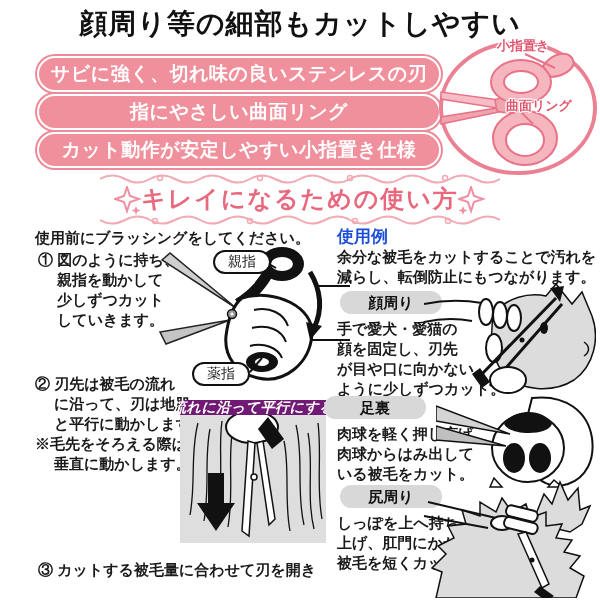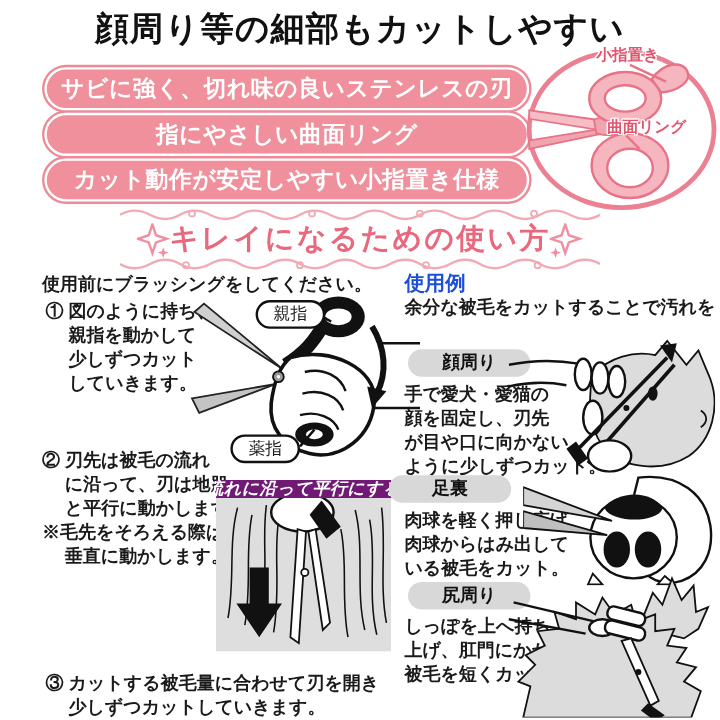--- a/index.html
+++ b/index.html
@@ -144,26 +144,26 @@
       <polygon points="88,2 104,24 92,34 78,14" fill="#111"></polygon>
       <polygon points="68,26 62,116 69,121 75,28" fill="#fff" stroke="#111" stroke-width="1.5"></polygon>
       <polygon points="77,28 89,110 95,104 83,26" fill="#fff" stroke="#111" stroke-width="1.5"></polygon>
       <circle cx="74" cy="62" r="3" fill="#fff" stroke="#111" stroke-width="1.5"></circle>
       <polygon points="28,58 44,58 44,88 55,88 36,116 17,88 28,88" fill="#111"></polygon>
     </svg>
   </div>
 
   <div class="abs jp" style="left:38px;top:560px;">
     <div class="line"><span>③</span> <span>カットする被毛量に合わせて刃を開き</span></div>
-    <div class="line indent">少しずつカットしていきます。</div>
   </div>
 
   <div class="abs col-title nowrap" style="left:337px;top:225px;">使用例</div>
   <div class="abs jp" style="left:337px;top:247px;">
     <div class="line">余分な被毛をカットすることで汚れを</div>
+    <div class="line">減らし、転倒防止にもつながります。</div>
   </div>
 
   <div class="abs gray-pill" style="left:340px;top:291px;">顔周り</div>
   <div class="abs jp" style="left:337px;top:319px;">
     <div class="line">手で愛犬・愛猫の</div>
     <div class="line">顔を固定し、刃先</div>
     <div class="line">が目や口に向かない</div>
     <div class="line">ように少しずつカット。</div>
   </div>
   <svg class="abs" style="left:424px;top:282px;" width="172" height="112" viewBox="0 0 172 112">

